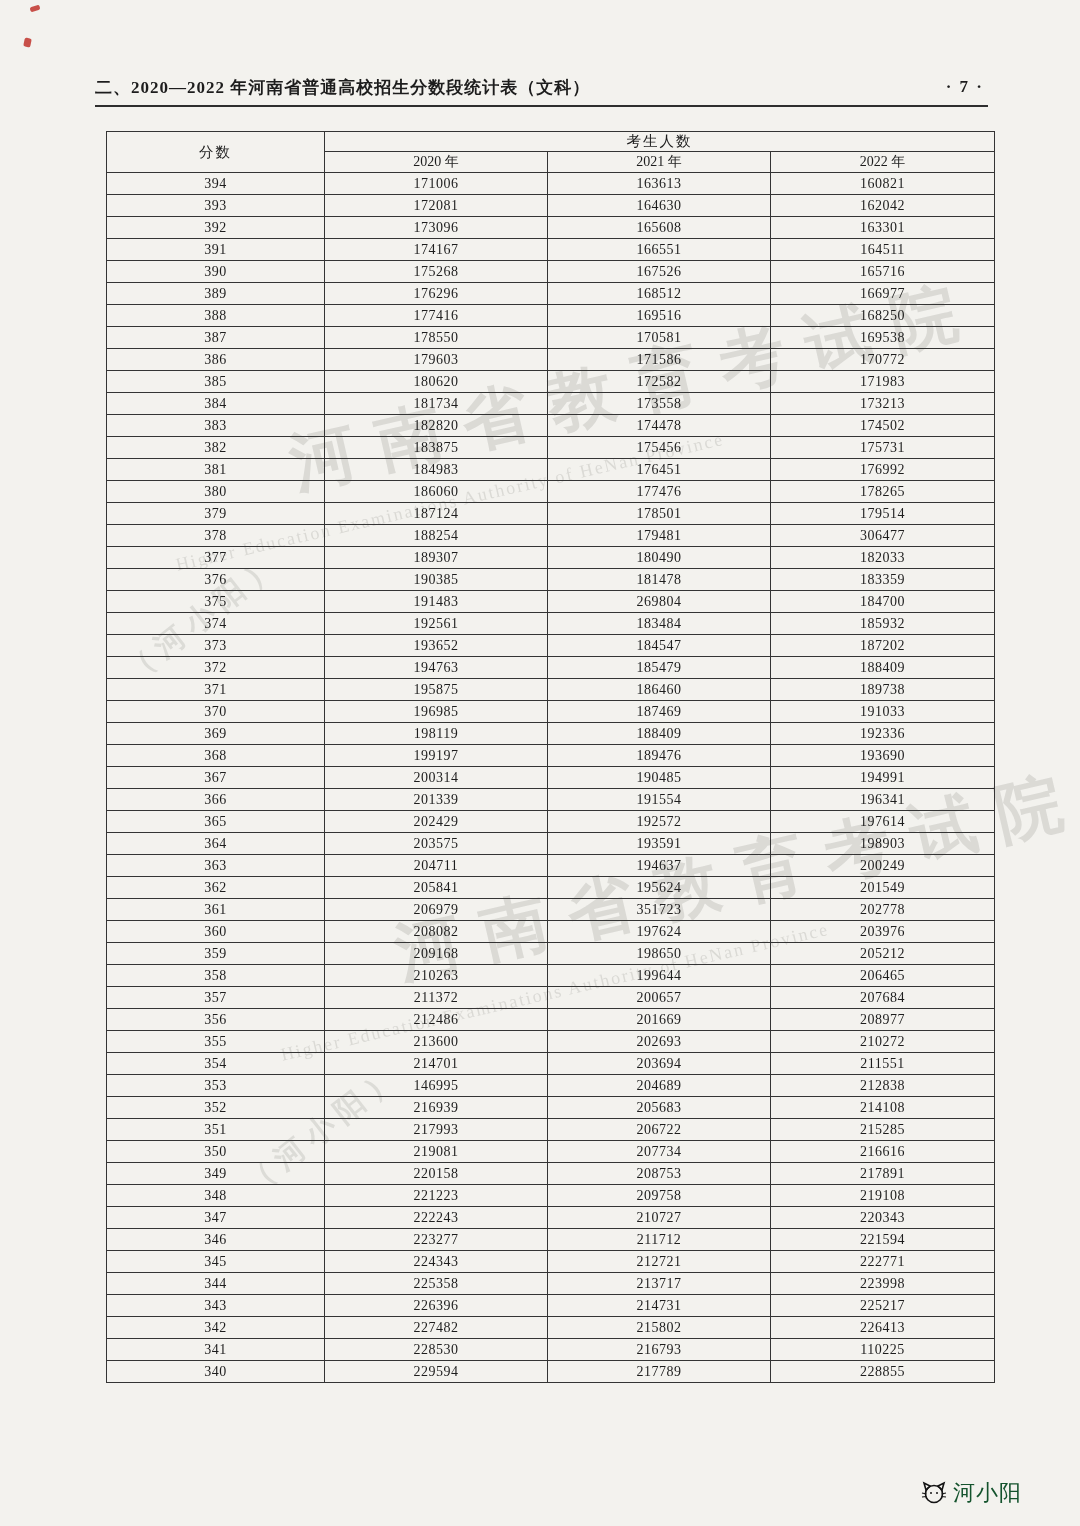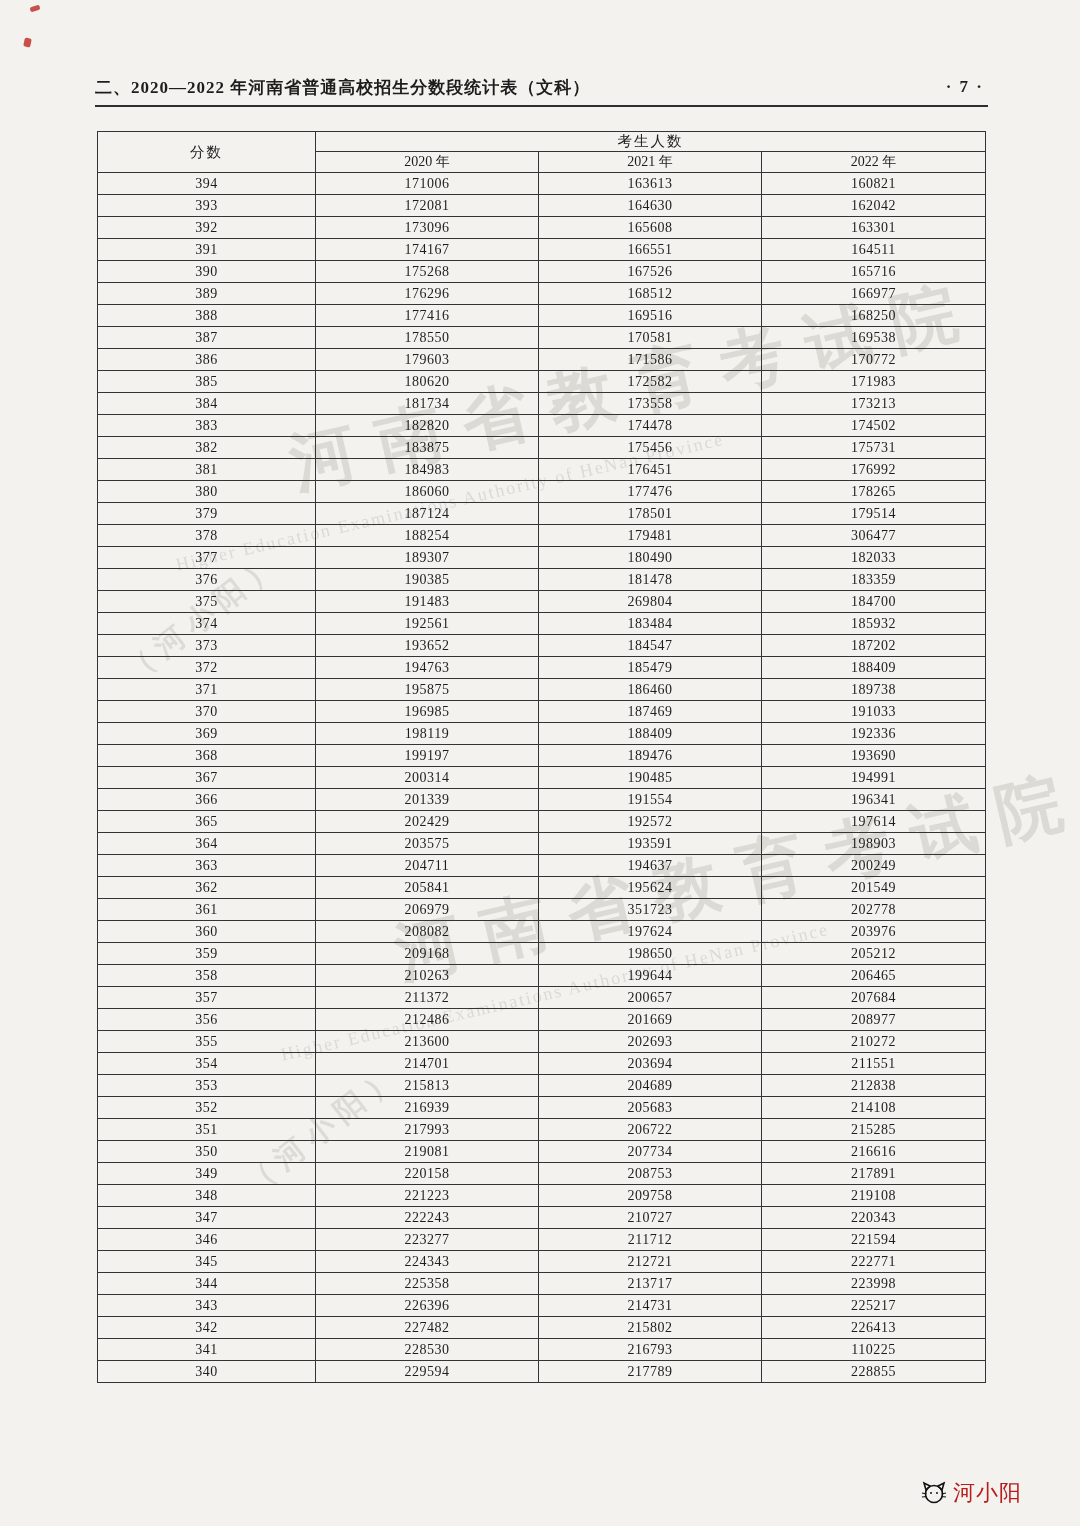--- a/index.html
+++ b/index.html
@@ -32,39 +32,39 @@
   .wm-en { font-size:18px; letter-spacing:2px; white-space:nowrap; margin-top:16px; }
   #wm1 { left:150px; top:452px; }
   #wm2 { left:255px; top:942px; }
   .wm-tag { position:absolute; z-index:0; pointer-events:none; color:rgba(95,95,85,0.15);
             font-size:30px; letter-spacing:8px; white-space:nowrap; font-weight:bold; }
   #tag1 { left:108px; top:596px; transform:rotate(-38deg); }
   #tag2 { left:228px; top:1108px; transform:rotate(-38deg); }
 
   
   table.score-table {
-    position:absolute; left:97px; top:131px; width:888px; z-index:1;
+    position:absolute; left:106px; top:131px; width:888px; z-index:1;
     border-collapse:collapse; table-layout:fixed;
     background:transparent;
   }
   .score-table th, .score-table td {
     border:1px solid #343434;
     text-align:center; vertical-align:middle;
     font-size:14px; font-weight:normal;
     padding:0;
   }
   .score-table thead tr.h1 th { height:20px; font-size:14.5px; letter-spacing:2px; }
   .score-table thead tr.h2 th { height:21px;margin-top:12px; }
   .score-table td { height:21px; line-height:21px; letter-spacing:0.5px; }
 
   
   .footer { position:absolute; right:58px; top:1478px; z-index:2;
             display:flex; align-items:center; gap:6px; }
   .brand-logo svg { display:block; }
-  .brand-name { font-size:22px; letter-spacing:1px; color:#b91c1c; }
+  .brand-name { font-size:22px; letter-spacing:1px; color:#14532d; }
 </style>
 </head>
 <body>
 
 <div class="page">
 
   <div class="scan-mark sm1"></div>
   <div class="scan-mark sm2"></div>
 
   <header class="header">
@@ -351,21 +351,21 @@
           <td>210272</td>
         </tr>
         <tr>
           <td>354</td>
           <td>214701</td>
           <td>203694</td>
           <td>211551</td>
         </tr>
         <tr>
           <td>353</td>
-          <td>215813</td>
+          <td>146995</td>
           <td>204689</td>
           <td>212838</td>
         </tr>
         <tr>
           <td>352</td>
           <td>216939</td>
           <td>205683</td>
           <td>214108</td>
         </tr>
         <tr>

